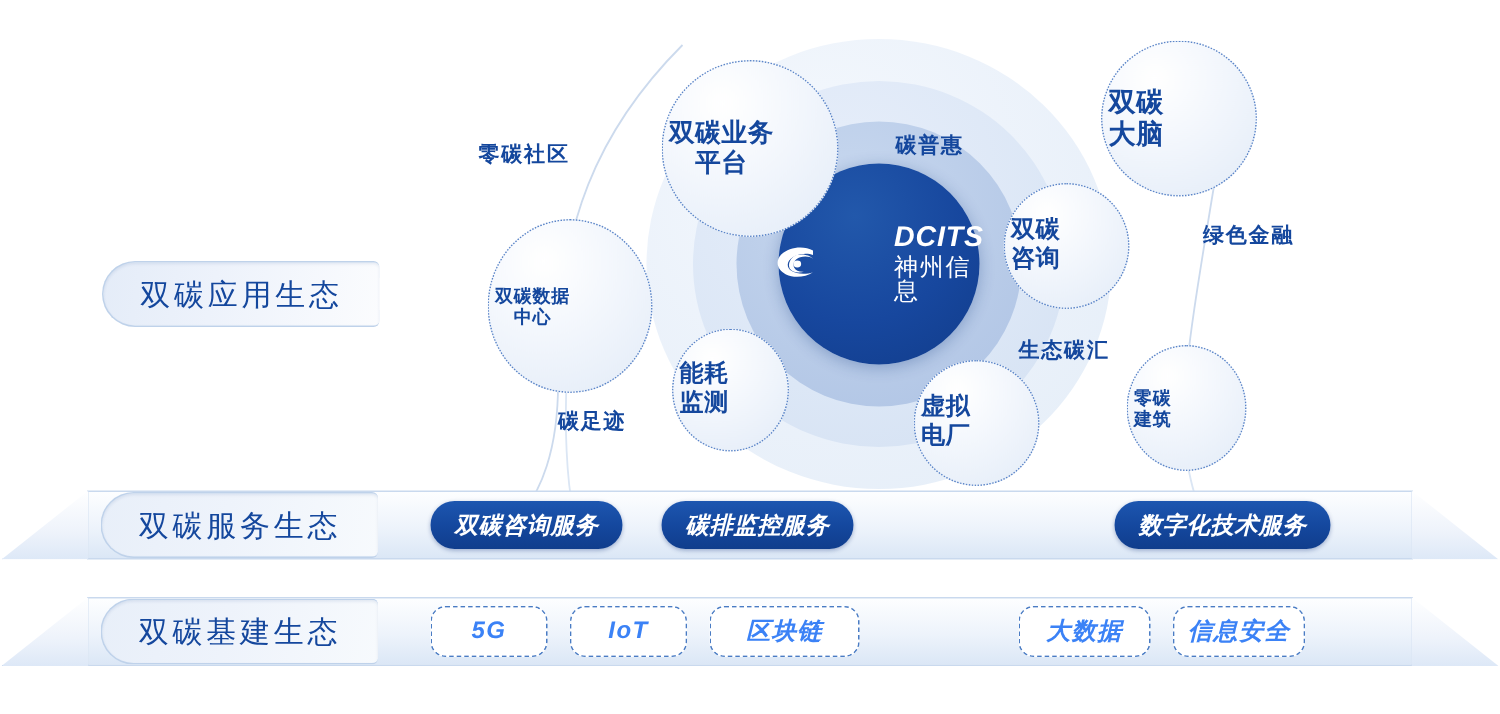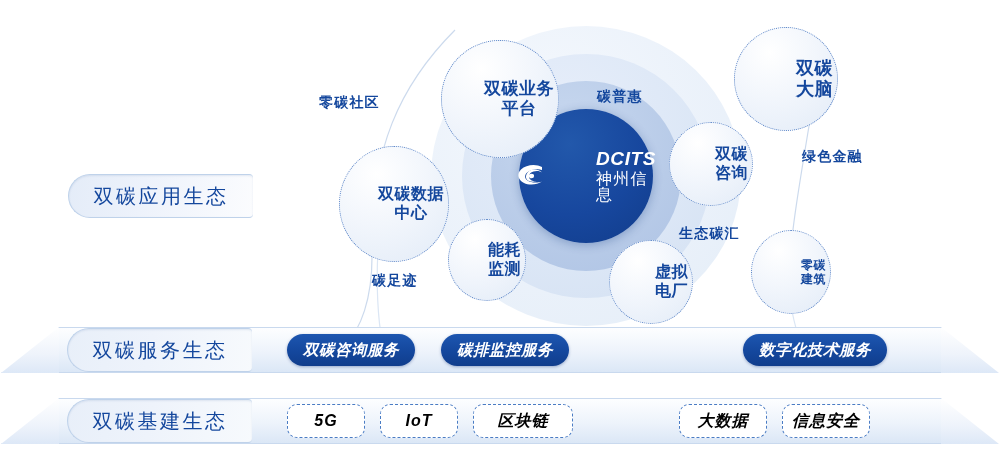--- a/index.html
+++ b/index.html
@@ -73,21 +73,21 @@
     box-shadow: 0 1px 3px rgba(16,50,120,.35);
   }
 
   
   .pill-dashed {
     position: absolute; top: 50%; transform: translateY(-50%);
     height: 34px;
     border-radius: 10px;
     background: #ffffff;
     border: 1.6px dashed #4a7cc4;
-    color: #000000;
+    color: #3b82f6;
     display: flex; align-items: center; justify-content: center;
     font-size: 16px; font-weight: bold; font-style: italic;
     letter-spacing: 1px;
     padding: 0 14px;
     white-space: nowrap;
   }
 
   
   .ring {
     position: absolute;
@@ -124,21 +124,21 @@
   .core-logo .wordmark .cn {
     font-size: 16px; letter-spacing: 1.2px; margin-top: 3px;
   }
 
   
   .node {
     position: absolute;
     border-radius: 50%;
     border: 1.7px dotted #5b85c8;
     background: radial-gradient(circle at 34% 24%, #ffffff 0%, #f2f6fc 45%, #e2ebf7 100%);
-    display: flex; align-items: center; justify-content: flex-end;
+    display: flex; align-items: center; justify-content: flex-start;
     text-align: center;
     color: #14479d;
     font-weight: bold;
     line-height: 1.18;
     letter-spacing: .5px;
   }
   .node .txt { display: block; padding: 0 4px; }
 
   
   .tag {
@@ -191,21 +191,21 @@
       <span>双碳业务</span><br><span>平台</span>
     </span>
   </div>
 
   <div class="node" style="left:734px; top:27px; width:104px; height:104px; font-size:18px;">
     <span class="txt">
       <span>双碳</span><br><span>大脑</span>
     </span>
   </div>
 
-  <div class="node" style="left:339px; top:146px; width:110px; height:116px; font-size:16px;">
+  <div class="node" style="left:325px; top:146px; width:110px; height:116px; font-size:12px;">
     <span class="txt">
       <span>双碳数据</span><br><span>中心</span>
     </span>
   </div>
 
   <div class="node" style="left:669px; top:122px; width:84px; height:84px; font-size:16px;">
     <span class="txt">
       <span>双碳</span><br><span>咨询</span>
     </span>
   </div>

